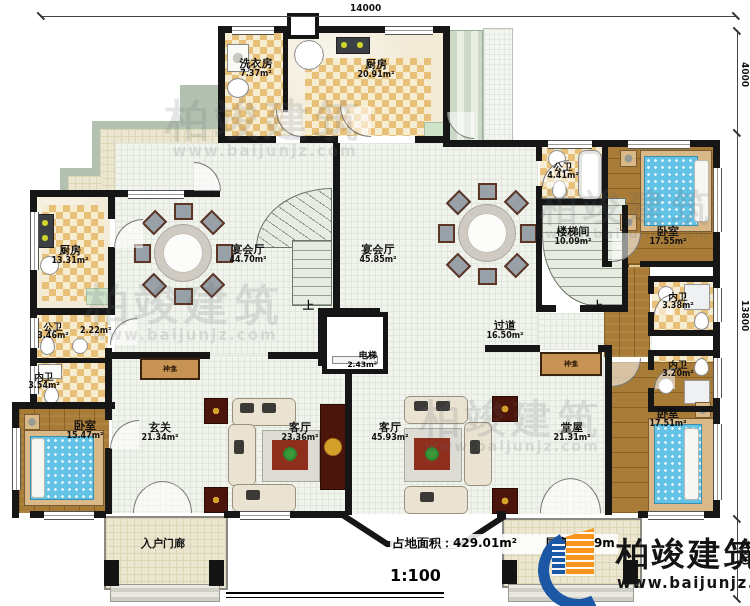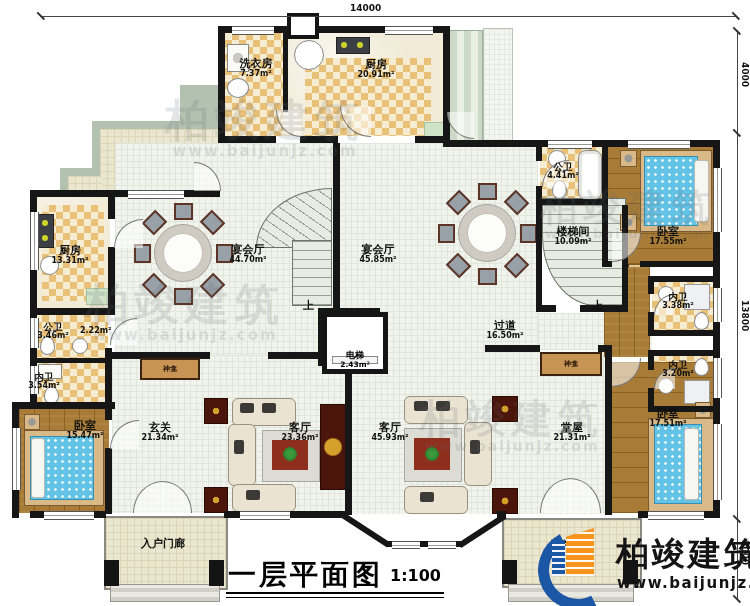--- a/index.html
+++ b/index.html
@@ -47,21 +47,21 @@
   .toilet{background:#fff;border:1px solid #888;border-radius:50%/60% 60% 40% 40%;z-index:9;}
   .sink{background:#fff;border:1px solid #888;border-radius:50%;z-index:9;}
   .tub{background:#fff;border:1px solid #888;border-radius:8px;box-shadow:inset 0 0 0 3px #e4e4e0;z-index:9;}
   .shower{background:#eef0f2;border:1px solid #999;z-index:9;}
   .appl{background:#fafaf8;border:1px solid #8a8a84;z-index:9;}
   .stove{background:#3c4044;border:1px solid #222;z-index:9;}
   .burner{width:6px;height:6px;border-radius:50%;background:#cdd52a;position:absolute;}
   .mat{background:#cfe3c8;border:1px solid #a9c4a0;z-index:9;}
   .shrine{background:#c89455;border:2px solid #3a2410;z-index:14;display:flex;align-items:center;justify-content:center;font-size:7px;font-weight:bold;color:#2a1808;}
   .elev{border:5px solid #151515;background:#fff;z-index:11;}
-  .elev-in{border:1px solid #888;background:#f4f4f4;display:flex;flex-direction:column;align-items:center;justify-content:center;line-height:1.05;margin-top:34px;}
+  .elev-in{border:1px solid #888;background:#f4f4f4;display:flex;flex-direction:column;align-items:flex-end;justify-content:center;line-height:1.05;margin-top:34px;}
   
   .rlabel{display:flex;flex-direction:column;align-items:center;justify-content:center;line-height:1.05;font-weight:bold;color:#101010;z-index:30;text-align:center;}
   .rlabel .nm{font-size:11px;white-space:nowrap;}
   .rlabel .ar{font-size:8px;}
   .small-lab{font-size:8px;font-weight:bold;color:#101010;z-index:30;white-space:nowrap;}
   .up-lab{font-size:11px;font-weight:bold;color:#101010;z-index:30;}
   
   .wm{opacity:.16;color:#5f666e;font-weight:bold;text-align:center;z-index:26;pointer-events:none;}
   .wm .wm-name{font-size:44px;letter-spacing:6px;line-height:1;}
   .wm .wm-url{font-size:15px;letter-spacing:2px;}
@@ -451,25 +451,31 @@
   <div class="abs dimlabel" style="left:348px;top:3px;">14000</div>
   <div class="abs dimline" style="left:737px;top:30px;width:1px;height:570px;"></div>
   <div class="abs tick" style="left:732px;top:30px;"></div>
   <div class="abs tick" style="left:732px;top:132px;"></div>
   <div class="abs tick" style="left:732px;top:518px;"></div>
   <div class="abs tick" style="left:732px;top:598px;"></div>
   <div class="abs dimlabel dimlabel-v" style="left:738px;top:62px;">4000</div>
   <div class="abs dimlabel dimlabel-v" style="left:738px;top:300px;">13800</div>
   <div class="abs dimlabel dimlabel-v" style="left:738px;top:540px;">2000</div>
 
-  <div class="abs plan-title" style="left:228px;top:556px;">一层平面图</div>
   <div class="abs plan-scale" style="left:390px;top:566px;">1:100</div>
   <div class="abs" style="left:226px;top:592px;width:218px;height:2px;background:#000;z-index:45;"></div>
   <div class="abs" style="left:226px;top:597px;width:218px;height:1px;background:#000;z-index:45;"></div>
   <div class="abs stats" style="left:390px;top:534px;background:rgba(255,255,255,.85);padding:0 3px;">
+    <div class="row">
+      <span>占地面积：</span>
+        <span>429.01m²</span>
+      <span class="gap"></span>
+      <span>层高：</span>
+        <span>3.9m</span>
+    </div>
   </div>
 
   <div class="abs" style="left:536px;top:522px;width:214px;height:84px;background:rgba(255,255,255,.0);z-index:49;"></div>
   <div class="abs swoosh" style="left:538px;top:530px;"></div>
   <div class="abs bldg-or" style="left:566px;top:528px;width:28px;height:48px;"></div>
   <div class="abs bldg-bl" style="left:552px;top:540px;width:13px;height:36px;"></div>
   <div class="abs logo-name" style="left:616px;top:532px;">柏竣建筑</div>
   <div class="abs logo-url" style="left:617px;top:574px;">www.baijunjz.com</div>
 
 </div>

